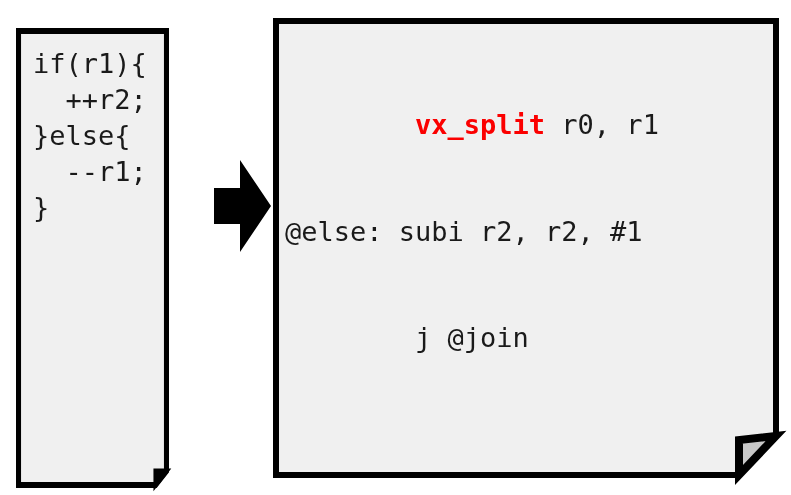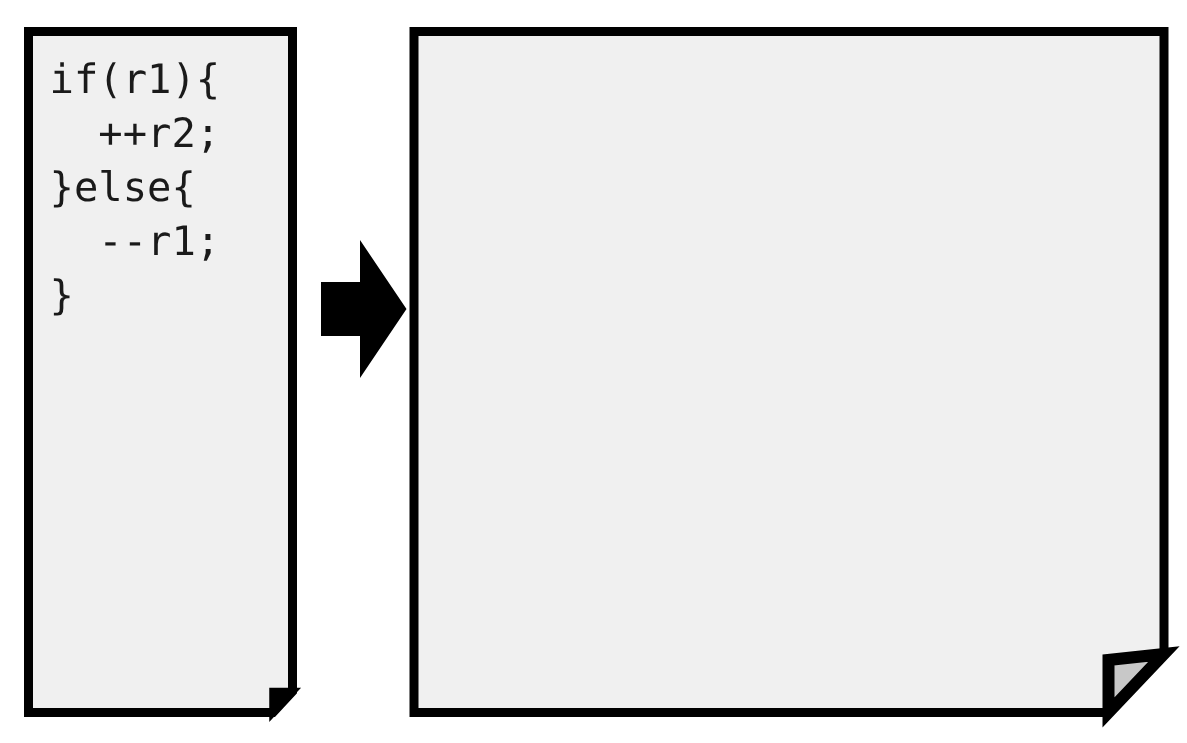--- a/index.html
+++ b/index.html
@@ -39,22 +39,22 @@
     position: absolute;
     white-space: pre;
     font-family: "DejaVu Sans Mono", monospace;
     color: #1a1a1a;
     letter-spacing: 0px;
   }
 
   
   #source-card {
     left: 16px;
-    top: 18px;
-    width: 182px;
+    top: 28px;
+    width: 153px;
     height: 460px;
   }
   #source-card .code {
     left: 17px;
     top: 18px;
     font-size: 27px;
     line-height: 36px;
   }
 
   
@@ -116,18 +116,21 @@
   </div>
 
   <div class="card" id="assembly-card">
     <svg class="card-shape" viewBox="0 0 506 460" preserveAspectRatio="none">
 
       <path d="M 3 3 L 503 3 L 503 418 L 466 457 L 3 457 Z" fill="#f0f0f0" stroke="#000000" stroke-width="6" stroke-linejoin="miter"></path>
 
       <path d="M 503 418 L 466 422 L 466 457 Z" fill="#c8c8c8" stroke="#000000" stroke-width="8" stroke-linejoin="miter"></path>
     </svg>
     <div class="code">
+      <span class="asm-line"><span>        </span><span class="kw">vx_split</span><span> r0, r1</span></span>
+      <span class="asm-line"><span>@else: subi r2, r2, #1</span></span>
+      <span class="asm-line"><span>        j @join</span></span>
       
       
     </div>
   </div>
 
 </div>
 
 </body></html>

